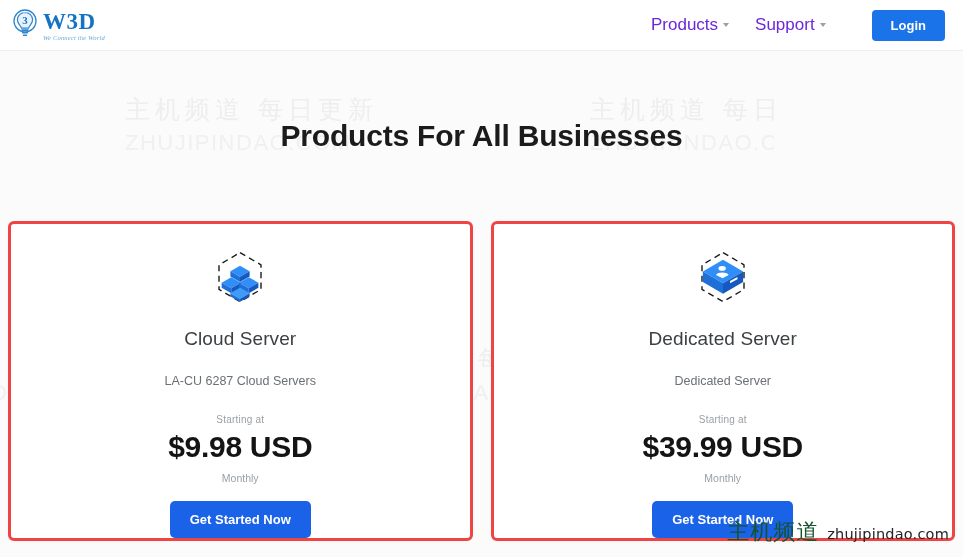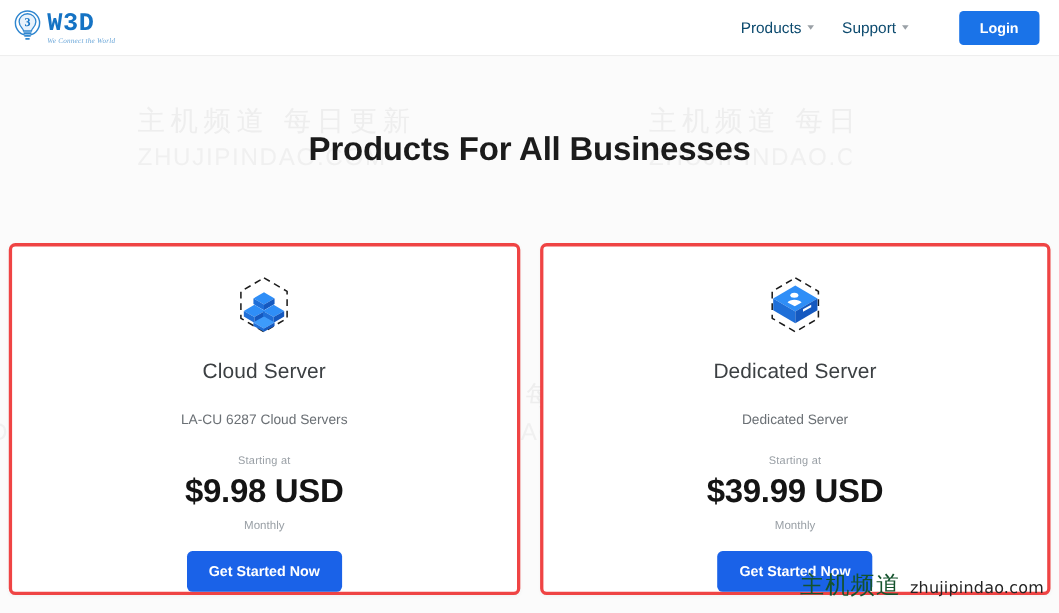--- a/index.html
+++ b/index.html
@@ -18,34 +18,34 @@
     height:51px; width:100%;
     background:#ffffff;
     border-bottom:1px solid #eeeeee;
     display:flex; align-items:center;
     padding:0 18px 0 12px;
   }
   #brand { display:flex; align-items:center; gap:5px; text-decoration:none; }
   #brand-icon { width:26px; height:34px; flex:none; display:block; }
   #brand-text { display:flex; flex-direction:column; line-height:1; padding-top:1px; }
   #brand-word {
-    font-family:Liberation Mono, monospace;
+    font-family:Liberation Serif, serif;
     font-size:23px; font-weight:700; letter-spacing:.5px;
     color:#1573c4;
   }
   #brand-tagline {
     font-family:"Liberation Serif", serif;
     font-size:6.5px; font-style:italic; color:#6aa6d8;
     letter-spacing:.2px; margin-top:2px; white-space:nowrap;
   }
 
   #nav { margin-left:auto; display:flex; align-items:center; gap:26px; }
   .nav-item {
     display:flex; align-items:center; gap:5px;
-    font-size:14px; color:#0c4a6e; cursor:pointer;
+    font-size:17px; color:#6d28d9; cursor:pointer;
     white-space:nowrap;
     text-align:right;
   }
   .caret {
     width:0; height:0;
     border-left:3.5px solid transparent;
     border-right:3.5px solid transparent;
     border-top:4px solid #9aa0a6;
     display:inline-block;
   }

